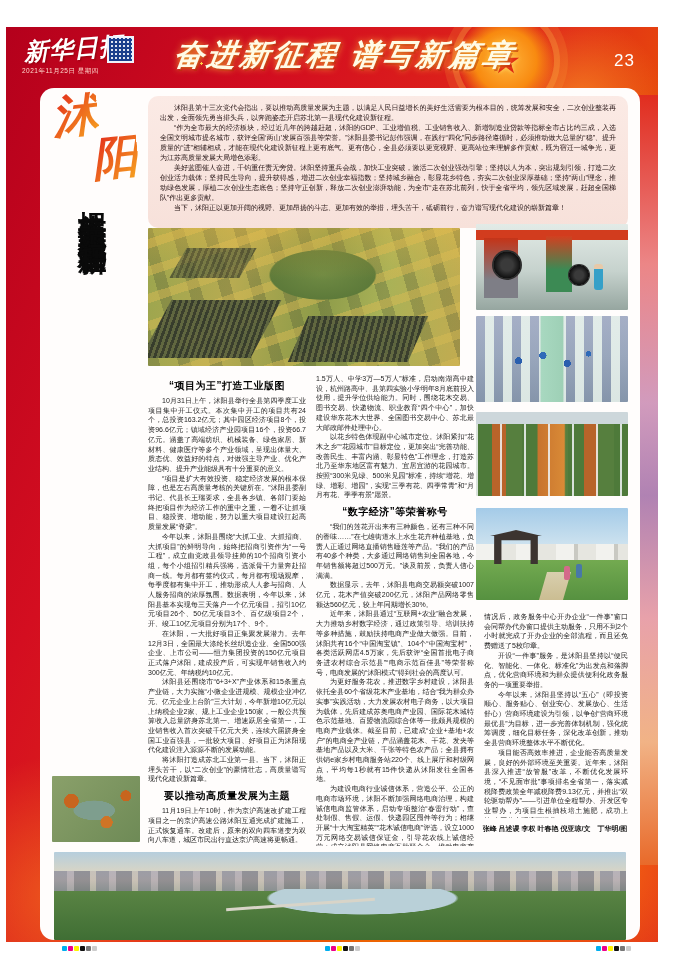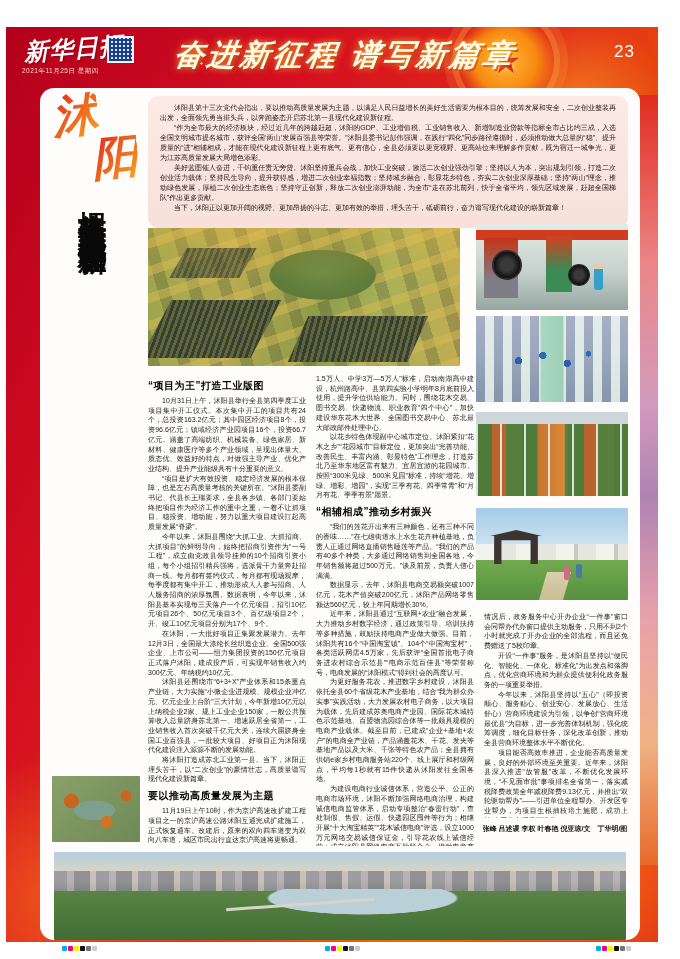--- a/index.html
+++ b/index.html
@@ -35,21 +35,21 @@
       repeating-linear-gradient(90deg,#1a3f8c 0 2px,#dfe6f2 2px 4px); }
   .emblem { position:absolute; left:452px; top:-14px; width:96px; height:96px; border-radius:50%;
     background:radial-gradient(circle,#ffb43c 0%,#f88a10 45%,rgba(248,138,16,0) 72%);
     box-shadow:0 0 0 6px rgba(255,190,70,.25), 0 0 0 14px rgba(255,190,70,.15);
     display:flex; align-items:center; justify-content:center; }
   .emblem span { color:#e02812; font-size:34px; text-shadow:0 0 4px rgba(255,230,120,.9); }
   .slogan { position:absolute; left:168px; top:8px; white-space:nowrap;
     font-size:30px; font-weight:900; font-style:italic; letter-spacing:3px; color:#fffbe6;
     transform:skewX(-8deg);
     text-shadow:0 0 7px rgba(255,200,60,.9), 2px 2px 0 rgba(170,20,0,.55); }
-  .pagenum { position:absolute; left:608px; top:15px; color:#ffffff; font-size:17px; letter-spacing:1px; }
+  .pagenum { position:absolute; left:608px; top:24px; color:#ffffff; font-size:17px; letter-spacing:1px; }
 
   
   .card { position:absolute; left:40px; top:88px; width:600px; height:852px; z-index:2;
     background:#fffdfc; border-radius:14px; overflow:hidden; }
 
   
   .intro { position:absolute; left:108px; top:8px; width:480px; height:132px;
     background:linear-gradient(180deg,#fbeae5,#f7e1da); border-radius:10px;
     padding:7px 12px 6px 12px; overflow:hidden; }
   .intro-p { font-size:7px; line-height:10px; text-align:justify; text-indent:2em; color:#211; }
@@ -135,21 +135,21 @@
     background:repeating-linear-gradient(90deg,#93939f 0 13px,#b2acb6 13px 20px,#85858f 20px 36px, #c4beb8 36px 42px); }
   .ph-pano .river { position:absolute; left:34%; top:42%; width:40%; height:52%;
     background:radial-gradient(ellipse 70% 60% at 50% 20%, #b9d0d8 0 58%, rgba(0,0,0,0) 60%); }
   .ph-pano .bridge { position:absolute; left:30%; top:58%; width:26%; height:3px; background:#d8d4c8; transform:rotate(-4deg); }
 
   
   .col { position:absolute; top:286px; overflow:hidden; }
   .col1 { left:108px; width:158px; height:472px; }
   .col2 { left:276px; width:158px; height:472px; }
   .col3 { left:444px; top:524px; width:144px; height:206px; }
-  .col-h { font-size:10px; font-weight:900; text-align:left; color:#000; margin:5px 0 3px; letter-spacing:.5px; }
+  .col-h { font-size:10px; font-weight:900; text-align:center; color:#000; margin:5px 0 3px; letter-spacing:.5px; }
   .col-p { font-size:7px; line-height:9.7px; text-align:justify; text-indent:2em; color:#1c1c1c; }
   .col-p.noind { text-indent:0; }
   .byline { position:absolute; left:440px; top:734px; width:150px; background:#fffdfc;
     font-size:7px; font-weight:bold; text-align:center; color:#111; padding:2px 0; }
 
   
   .marks { position:absolute; top:946px; height:7px; display:flex; gap:1px; }
   .marks .mark { width:5px; height:5px; border-radius:1px; display:inline-block; }
   .marks.mleft { left:62px; } .marks.mcenter { left:325px; } .marks.mright { left:596px; }
 </style>
@@ -222,21 +222,21 @@
         <p class="col-p">在沭阳，一大批好项目正集聚发展潜力。去年12月3日，全国最大涤纶长丝织造企业、全国500强企业、上市公司——恒力集团投资的150亿元项目正式落户沭阳，建成投产后，可实现年销售收入约300亿元、年纳税约10亿元。</p>
         <p class="col-p">沭阳县还围绕市“6+3+X”产业体系和15条重点产业链，大力实施“小微企业进规模、规模企业冲亿元、亿元企业上台阶”三大计划，今年新增10亿元以上纳税企业2家、规上工业企业150家，一般公共预算收入总量跻身苏北第一、增速跃居全省第一，工业销售收入首次突破千亿元大关，连续六届跻身全国工业百强县，一批较大项目、好项目正为沭阳现代化建设注入源源不断的发展动能。</p>
         <p class="col-p">将沭阳打造成苏北工业第一县。当下，沭阳正埋头苦干，以“二次创业”的豪情壮志，高质量谱写现代化建设新篇章。</p>
         <h3 class="col-h">要以推动高质量发展为主题</h3>
         <p class="col-p">11月19日上午10时，作为京沪高速改扩建工程项目之一的京沪高速公路沭阳互通完成扩建施工，正式恢复通车。改建后，原来的双向四车道变为双向八车道，城区市民出行直达京沪高速将更畅通。</p>
         <p class="col-p">京沪高速沭阳段扩建工程项目是市县重点工程项目，沭阳现有潼阳、沭阳北、沭阳、胡集4个高速出入口，改建后将变成互通式立交，同时，还将再新建一处沭阳南互通式立交，移位新建一处沭阳服务区。</p>
       </div>
     <div class="col col2">
         <p class="col-p noind">1.5万人、中学3万—5万人”标准，启动南湖高中建设，杭州路高中、县第四实验小学明年8月底前投入使用，提升学位供给能力。同时，围绕花木交易、图书交易、快递物流、职业教育“四个中心”，加快建设华东花木大世界、全国图书交易中心、苏北最大邮政邮件处理中心。</p>
         <p class="col-p">以花乡特色体现副中心城市定位。沭阳紧扣“花木之乡”“花园城市”目标定位，更加突出“完善功能、改善民生、丰富内涵、彰显特色”工作理念，打造苏北乃至华东地区富有魅力、宜居宜游的花园城市。按照“300米见绿、500米见园”标准，持续“增花、增绿、增彩、增园”，实现“三季有花、四季常青”和“月月有花、季季有景”愿景。</p>
-        <h3 class="col-h">“相辅相成”推动乡村振兴</h3>
+        <h3 class="col-h">“数字经济”等荣誉称号</h3>
         <p class="col-p">“我们的莲花开出来有三种颜色，还有三种不同的香味……”在七雄街道水上水生花卉种植基地，负责人正通过网络直播销售睡莲等产品。“我们的产品有40多个种类，大多通过网络销售到全国各地，今年销售额将超过500万元。”谈及前景，负责人信心满满。</p>
         <p class="col-p">数据显示，去年，沭阳县电商交易额突破1007亿元，花木产值突破200亿元，沭阳产品网络零售额达560亿元，较上年同期增长30%。</p>
         <p class="col-p">近年来，沭阳县通过“互联网+农业”融合发展，大力推动乡村数字经济，通过政策引导、培训扶持等多种措施，鼓励扶持电商产业做大做强。目前，沭阳共有16个“中国淘宝镇”、104个“中国淘宝村”，各类活跃网店4.5万家，先后获评“全国首批电子商务进农村综合示范县”“电商示范百佳县”等荣誉称号，电商发展的“沭阳模式”得到社会的高度认可。</p>
         <p class="col-p">为更好服务花农，推进数字乡村建设，沭阳县依托全县60个省级花木产业基地，结合“我为群众办实事”实践活动，大力发展农村电子商务，以大项目为载体，先后建成苏奥电商产业园、国际花木城特色示范基地、百盟物流园综合体等一批颇具规模的电商产业载体。截至目前，已建成“企业+基地+农户”的电商全产业链，产品涵盖花木、干花、发夹等基地产品以及大米、千张等特色农产品；全县拥有供销e家乡村电商服务站220个、线上展厅和村级网点，平均每1秒就有15件快递从沭阳发往全国各地。</p>
         <p class="col-p">为建设电商行业诚信体系，营造公平、公正的电商市场环境，沭阳不断加强网络电商治理，构建诚信电商监管体系，启动专项整治“春雷行动”，查处制假、售假、运假、快递园区囤件等行为；相继开展“十大淘宝精英”“花木诚信电商”评选，设立1000万元网络交易诚信保证金，引导花农线上诚信经营；成立沭阳县网络电商互助联合会，推动电商产业规范化、品牌化和示范化发展。</p>
       </div>
     <div class="col col3">
         <p class="col-p noind">情况后，政务服务中心开办企业“一件事”窗口会同帮办代办窗口提供主动服务，只用不到2个小时就完成了开办企业的全部流程，而且还免费赠送了5枚印章。</p>
         <p class="col-p">开设“一件事”服务，是沭阳县坚持以“便民化、智能化、一体化、标准化”为出发点和落脚点，优化营商环境和为群众提供便利化政务服务的一项重要举措。</p>
         <p class="col-p">今年以来，沭阳县坚持以“五心”（即投资顺心、服务贴心、创业安心、发展放心、生活舒心）营商环境建设为引领，以争创“营商环境最优县”为目标，进一步完善体制机制，强化统筹调度，细化目标任务，深化改革创新，推动全县营商环境整体水平不断优化。</p>

